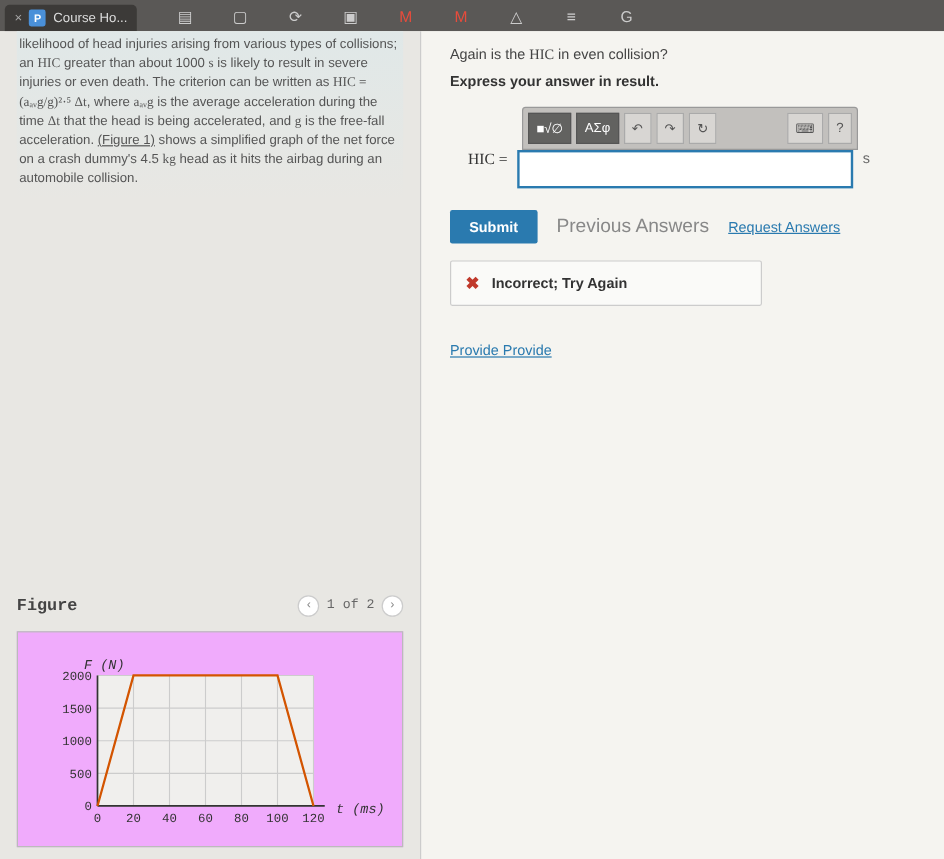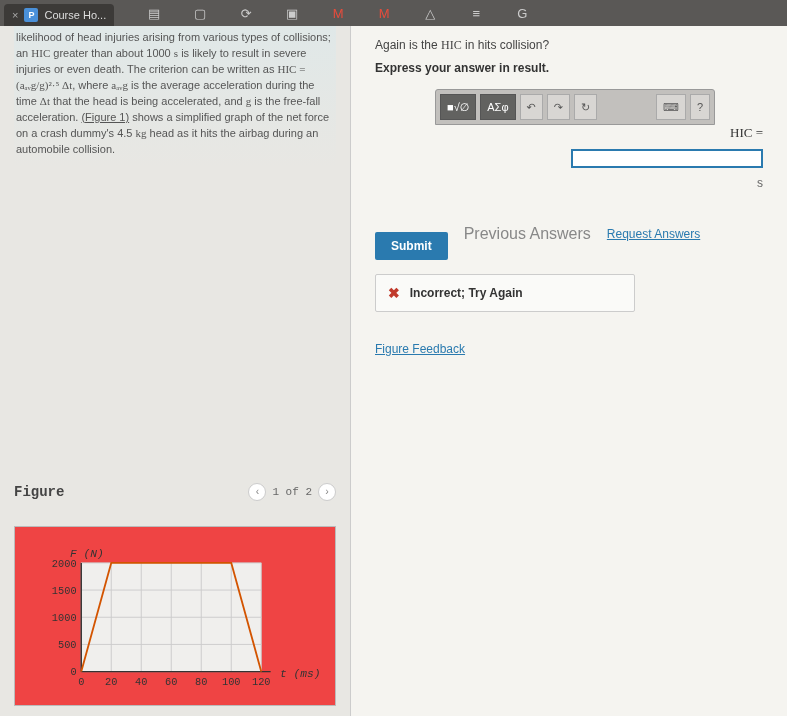--- a/index.html
+++ b/index.html
@@ -19,38 +19,38 @@
     
     .problem-text { background: linear-gradient(to bottom, #e0e8e8, #e8e7e3); padding: 4px 2px 8px 2px; font-size: 11px; line-height: 1.45; color: #555; }
     .problem-text .figure-link { text-decoration: underline; color: #555; }
     
     .figure-section { margin-top: auto; padding-top: 10px; font-family: Liberation Mono, monospace; }
     .figure-header { display: flex; justify-content: space-between; align-items: center; padding: 6px 0; }
     .figure-title { font-size: 14px; font-weight: bold; color: #444; }
     .figure-nav { display: flex; align-items: center; gap: 6px; font-size: 11px; color: #666; }
     .nav-btn { width: 18px; height: 18px; border: 1px solid #ccc; border-radius: 50%; background: #fff; display: flex; align-items: center; justify-content: center; font-size: 10px; color: #888; cursor: pointer; }
     
-    .graph-box { border: 1px solid #bbb; background: #ef4444; padding: 14px 10px 4px 10px; height: 180px; margin-top: 19px; position: relative; }
+    .graph-box { border: 1px solid #bbb; background: #f0abfc; padding: 14px 10px 4px 10px; height: 180px; margin-top: 6px; position: relative; }
     .graph-svg { width: 100%; height: 100%; }
     
     .question-text { font-size: 12px; color: #444; margin-bottom: 8px; }
     .instruction { font-size: 12px; font-weight: bold; color: #333; margin-bottom: 14px; }
     
     .answer-toolbar { background: #c2c0bd; border: 1px solid #999; border-radius: 3px 3px 0 0; padding: 4px; display: flex; align-items: center; gap: 4px; width: 280px; margin-left: 60px; margin-bottom: 0; }
     .tool-btn { height: 26px; padding: 0 6px; background: #626260; color: #fff; border: 1px solid #555; display: flex; align-items: center; justify-content: center; font-size: 11px; cursor: pointer; }
     .tool-btn.light { background: #d8d6d3; color: #555; border: 1px solid #aaa; }
     .tool-spacer { flex: 1; }
     
-    .answer-row { display: flex; align-items: flex-end; gap: 8px; margin-bottom: 18px; flex-direction: column; }
+    .answer-row { display: flex; align-items: flex-start; gap: 8px; margin-bottom: 18px; }
     .answer-label { font-size: 13px; color: #333; width: 48px; text-align: right; }
     .answer-input { flex: 1; max-width: 280px; height: 32px; border: 2px solid #2a7aaf; background: #fff; padding: 0 6px; font-size: 13px; }
     .answer-unit { font-size: 12px; color: #666; }
     
     .submit-row { display: flex; align-items: center; gap: 16px; margin-bottom: 14px; }
-    .submit-btn { background: #2a7aaf; color: #fff; border: none; padding: 7px 16px; font-size: 12px; font-weight: bold; cursor: pointer; border-radius: 2px; margin-top: 24px; }
+    .submit-btn { background: #2a7aaf; color: #fff; border: none; padding: 7px 16px; font-size: 12px; font-weight: bold; cursor: pointer; border-radius: 2px; }
     .link-text { color: #2a7aaf; font-size: 12px; text-decoration: underline; cursor: pointer; }
     .muted-link { color: #888; font-size: 16px; }
     
     .feedback-box { border: 1px solid #ccc; background: #fafaf8; padding: 10px 12px; display: flex; align-items: center; gap: 10px; width: 260px; border-radius: 2px; margin-bottom: 30px; }
     .x-icon { color: #c0392b; font-weight: bold; font-size: 14px; }
     .feedback-text { font-size: 12px; font-weight: bold; color: #333; }
     
     .provide-feedback { color: #2a7aaf; font-size: 12px; text-decoration: underline; cursor: pointer; }
     .math { font-family: 'Times New Roman', serif; }
   </style>
@@ -140,21 +140,21 @@
           <text x="272" y="140" font-size="12" font-style="italic" fill="#333">t (ms)</text>
 
           <polyline points="60,134 92,18 220,18 252,134" fill="none" stroke="#d35400" stroke-width="2"></polyline>
         </svg>
       </div>
     </div>
   </div>
 
   <div class="right-panel">
     <div class="question-text">
-      <span>Again is the </span><span class="math">HIC</span><span> in hits collision?</span>
+      <span>Again is the </span><span class="math">HIC</span><span> in even collision?</span>
     </div>
     <div class="instruction">Express your answer in result.</div>
 
     <div class="answer-toolbar">
       <span class="tool-btn">■√∅</span>
       <span class="tool-btn">ΑΣφ</span>
       <span class="tool-btn light">↶</span>
       <span class="tool-btn light">↷</span>
       <span class="tool-btn light">↻</span>
       <span class="tool-spacer"></span>
@@ -171,15 +171,15 @@
       <button class="submit-btn">Submit</button>
       <span class="muted-link">Previous Answers</span>
       <span class="link-text">Request Answers</span>
     </div>
 
     <div class="feedback-box">
       <span class="x-icon">✖</span>
       <span class="feedback-text">Incorrect; Try Again</span>
     </div>
 
-    <span class="provide-feedback">Figure Feedback</span>
+    <span class="provide-feedback">Provide Provide</span>
   </div>
 </div>
 
 </body></html>

